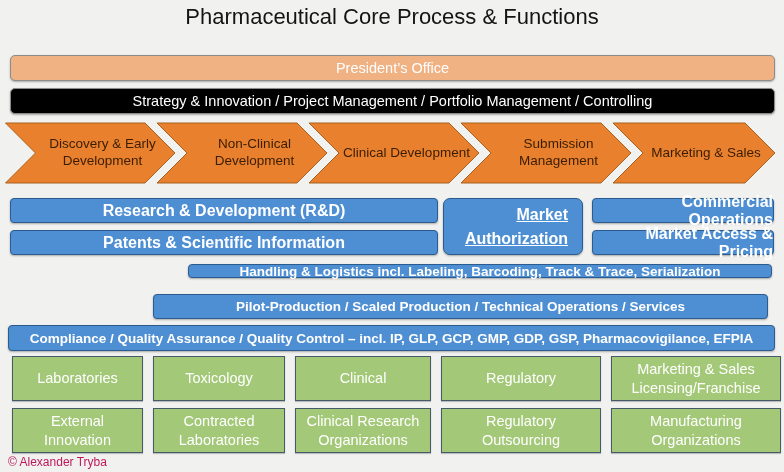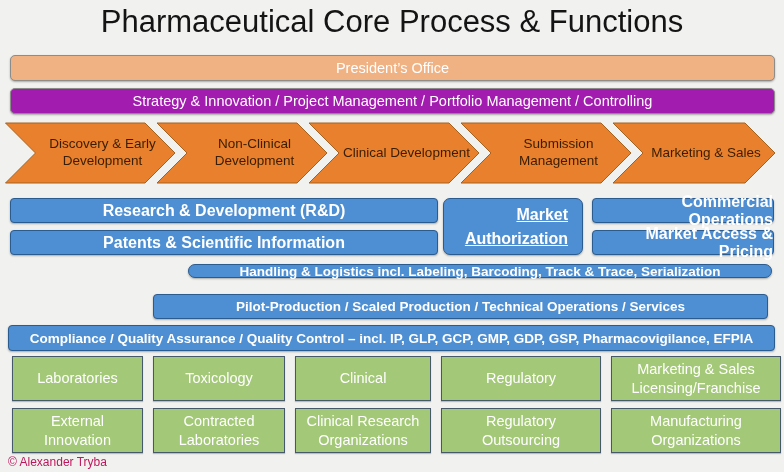--- a/index.html
+++ b/index.html
@@ -2,32 +2,32 @@
 <html><head>
 <meta charset="utf-8">
 <style>
   html,body{margin:0;padding:0;}
   body{font-family:"Liberation Sans",sans-serif;}
   #canvas{
     position:relative;width:784px;height:472px;background:#F1F1EF;overflow:hidden;
   }
   .title{
     position:absolute;left:0;top:4px;width:784px;text-align:center;
-    font-size:31px;font-weight:300;color:#141414;letter-spacing:0px;
+    font-size:22px;font-weight:300;color:#141414;letter-spacing:0px;
   }
   .bar{
     position:absolute;display:flex;align-items:center;justify-content:center;
     color:#fff;box-sizing:border-box;text-align:right;
   }
   .orange-light{
     background:#F0B183;border:1px solid #8C8C8A;border-radius:5px;
     box-shadow:0 1px 2px rgba(0,0,0,.30);font-size:14.5px;
   }
   .orange-dark{
-    background:#a21caf;border:1px solid #8C8C8A;border-radius:5px;
+    background:#000000;border:1px solid #8C8C8A;border-radius:5px;
     box-shadow:0 1px 2px rgba(0,0,0,.30);font-size:14.5px;
   }
   .blue{
     background:#4E8FD3;border:1px solid #2B5C8F;border-radius:4px;
     box-shadow:0 1px 2px rgba(0,0,0,.30);font-weight:600;font-size:16px;
   }
   .blue.small{font-size:13.5px;}
   .market-auth{
     border-radius:7px;text-decoration:underline;line-height:1.45;padding:12px 14px;
   }
@@ -83,21 +83,21 @@
   <div class="bar blue" style="left:10px;top:198px;width:428px;height:25px;">Research &amp; Development (R&amp;D)</div>
 
   <div class="bar blue" style="left:10px;top:230px;width:428px;height:25px;">Patents &amp; Scientific Information</div>
 
   <div class="bar blue market-auth" style="left:443px;top:198px;width:140px;height:57px;">Market Authorization</div>
 
   <div class="bar blue" style="left:592px;top:198px;width:182px;height:25px;">Commercial Operations</div>
 
   <div class="bar blue" style="left:592px;top:230px;width:182px;height:25px;">Market Access &amp; Pricing</div>
 
-  <div class="bar blue small" style="left:188px;top:264px;width:584px;height:14px;border-radius:8px;">Handling &amp; Logistics incl. Labeling, Barcoding, Track &amp; Trace, Serialization</div>
+  <div class="bar blue small" style="left:188px;top:264px;width:584px;height:14px;">Handling &amp; Logistics incl. Labeling, Barcoding, Track &amp; Trace, Serialization</div>
 
   <div class="bar blue small" style="left:153px;top:294px;width:615px;height:25px;">Pilot-Production / Scaled Production / Technical Operations / Services</div>
 
   <div class="bar blue small" style="left:8px;top:325px;width:767px;height:26px;">Compliance / Quality Assurance / Quality Control – incl. IP, GLP, GCP, GMP, GDP, GSP, Pharmacovigilance, EFPIA</div>
 
   <div class="green-grid">
     <div class="green">Laboratories</div>
     <div class="green">Toxicology</div>
     <div class="green">Clinical</div>
     <div class="green">Regulatory</div>

